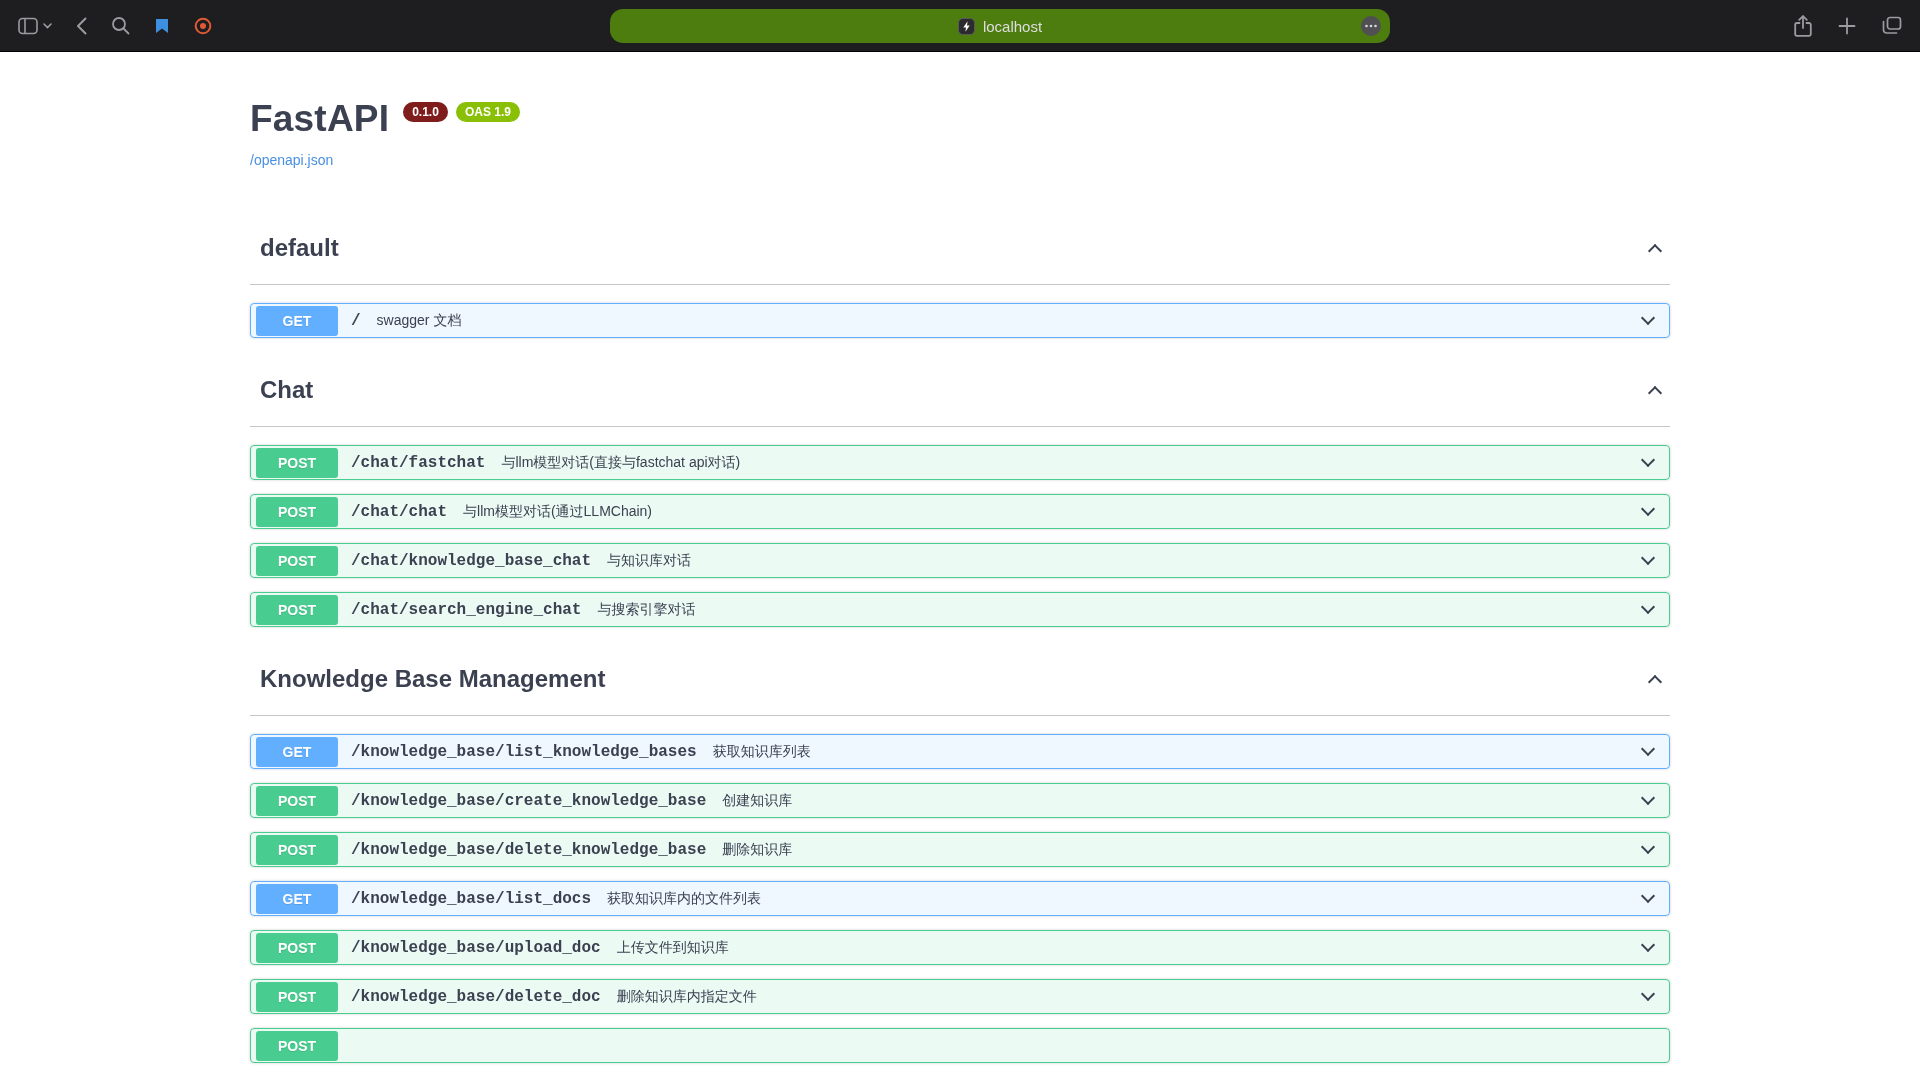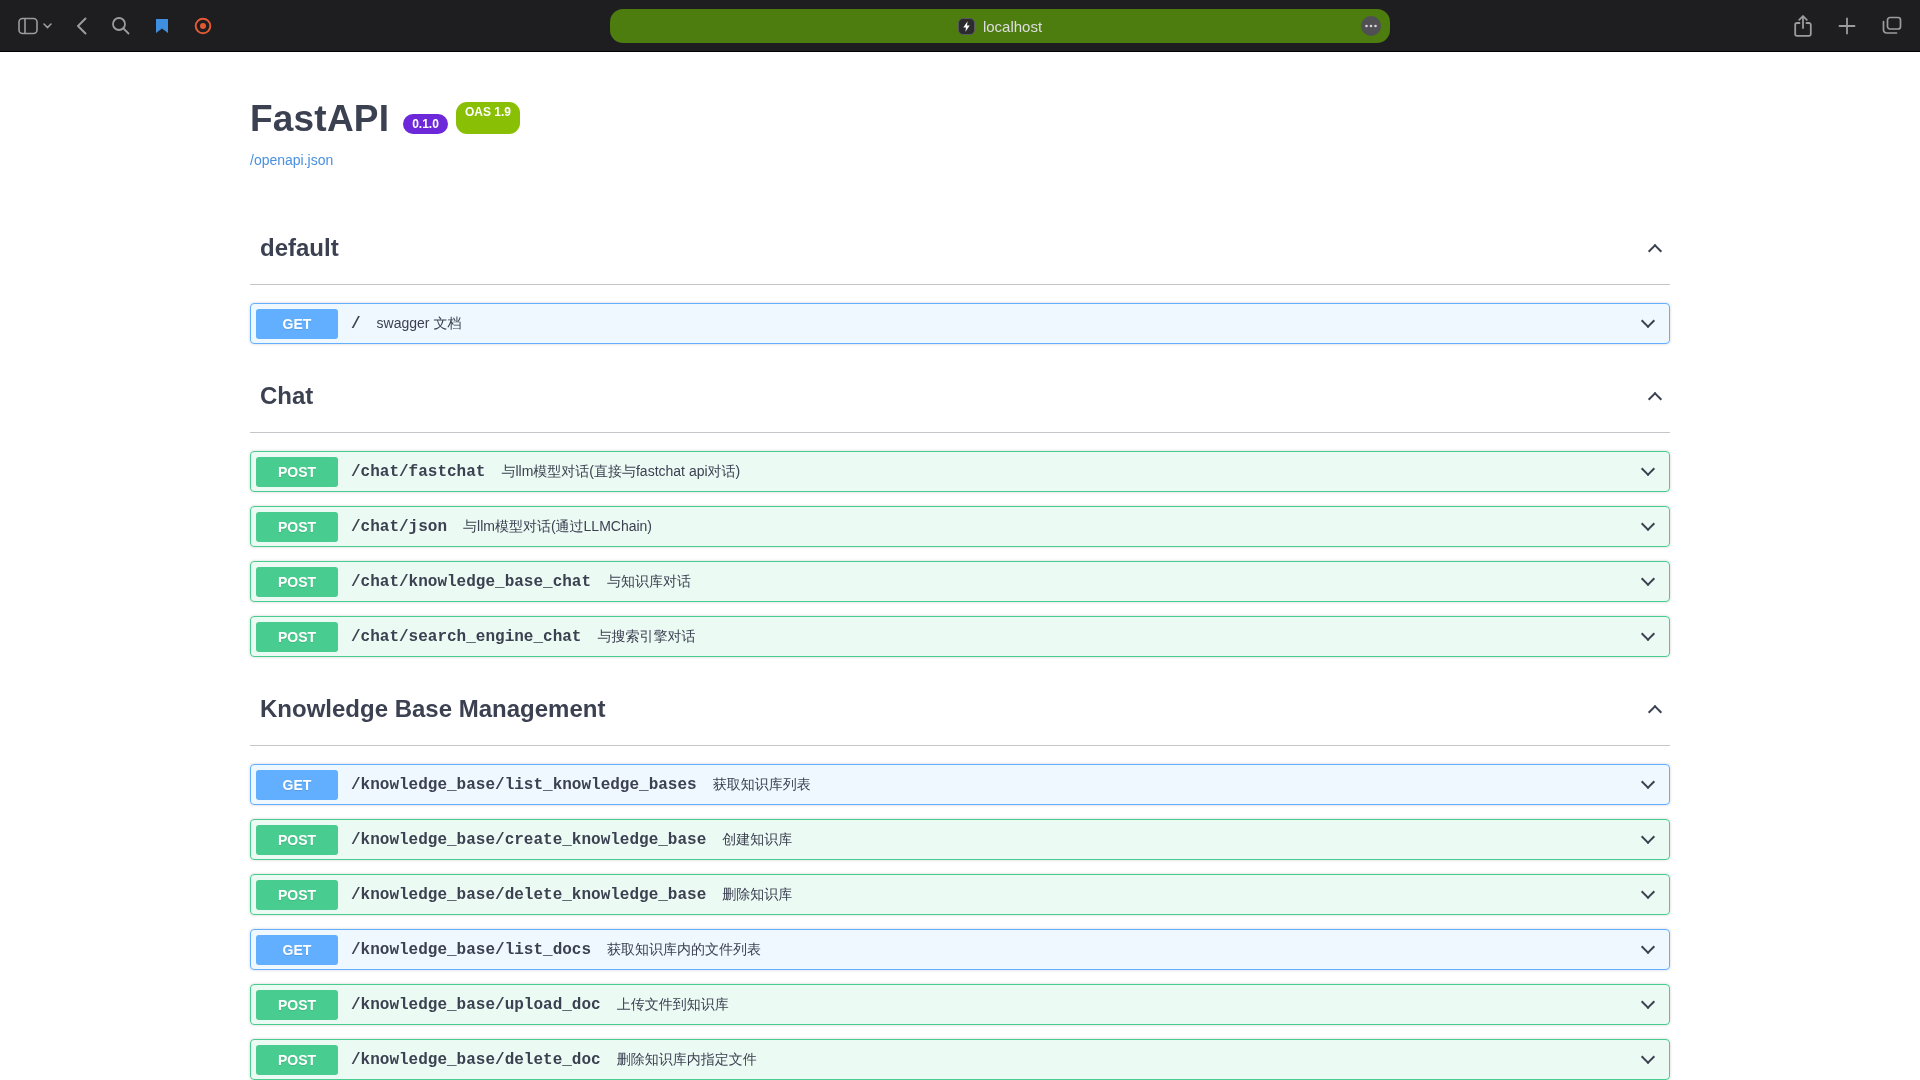--- a/index.html
+++ b/index.html
@@ -41,38 +41,38 @@
   .page { height: 1028px; overflow: hidden; background: #fff; }
   .swagger-container { width: 1420px; margin: 0 auto; padding-top: 46px; color: var(--text); }
 
   .api-header { display: flex; align-items: flex-start; }
   .api-title { font-size: 37px; font-weight: 700; color: var(--text); letter-spacing: .2px; }
   .badges { display: flex; gap: 8px; margin-left: 14px; margin-top: 4px; }
   .pill {
     color: #fff; font-size: 12px; font-weight: 700;
     padding: 4px 9px; border-radius: 11px; line-height: 1;
   }
-  .pill.version { background: #6d28d9; margin-top: 12px; }
+  .pill.version { background: #7f1d1d; }
   .pill.oas { background: #89bf04; }
   .spec-link { margin-top: 12px; font-size: 14px; color: var(--link); cursor: pointer; width: max-content; }
 
   .sections { margin-top: 58px; }
   .section { margin-bottom: 12px; }
   .section-header {
     display: flex; justify-content: space-between; align-items: center;
     border-bottom: 1px solid rgba(59,65,81,.3);
     padding: 8px 10px 22px 10px;
     cursor: pointer;
   }
   .section-title { font-size: 24px; font-weight: 700; color: var(--text); }
 
   .endpoints { padding: 18px 0 4px 0; }
   .opblock {
     display: flex; align-items: center;
-    height: 41px;
+    height: 35px;
     border-radius: 4px;
     margin-bottom: 14px;
     padding: 0 16px 0 5px;
     box-shadow: 0 0 3px rgba(0,0,0,.19);
     cursor: pointer;
   }
   .opblock.get  { background: var(--get-bg);  border: 1px solid var(--get); }
   .opblock.post { background: var(--post-bg); border: 1px solid var(--post); }
   .method {
     min-width: 82px; text-align: center;
@@ -217,21 +217,21 @@
     <div class="endpoints">
   <div class="opblock post">
     <span class="method">POST</span>
     <span class="path">/chat/fastchat</span>
     <span class="desc">与llm模型对话(直接与fastchat api对话)</span>
     <span class="chev down"></span>
   </div>
 
   <div class="opblock post">
     <span class="method">POST</span>
-    <span class="path">/chat/json</span>
+    <span class="path">/chat/chat</span>
     <span class="desc">与llm模型对话(通过LLMChain)</span>
     <span class="chev down"></span>
   </div>
 
   <div class="opblock post">
     <span class="method">POST</span>
     <span class="path">/chat/knowledge_base_chat</span>
     <span class="desc">与知识库对话</span>
     <span class="chev down"></span>
   </div>

